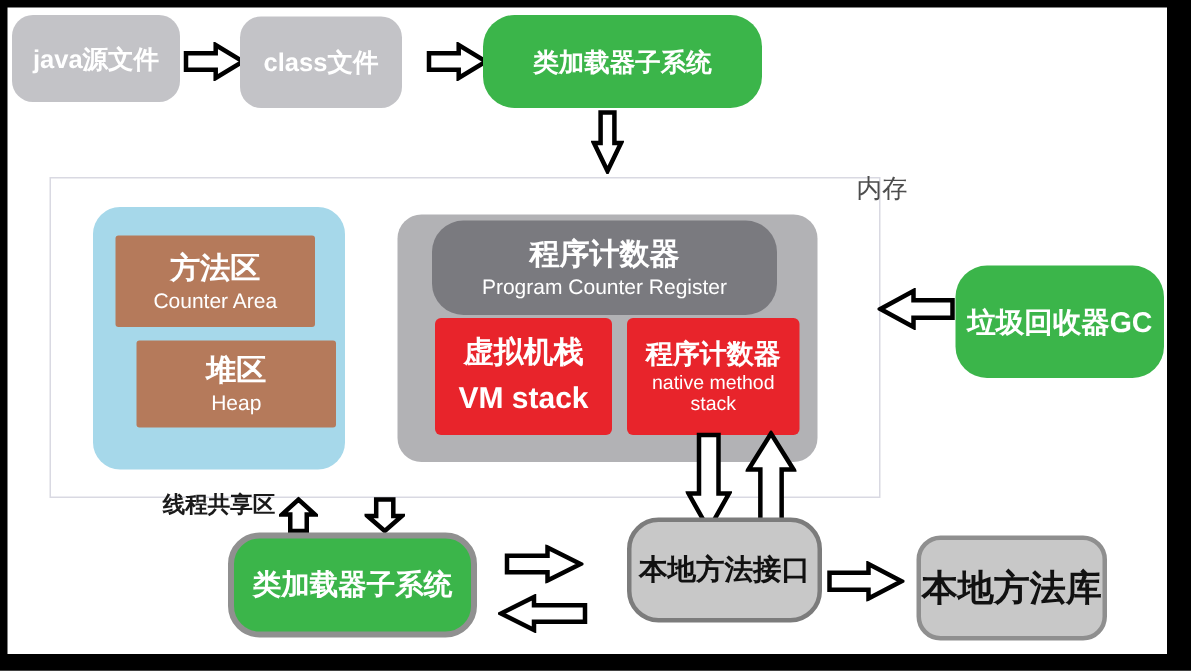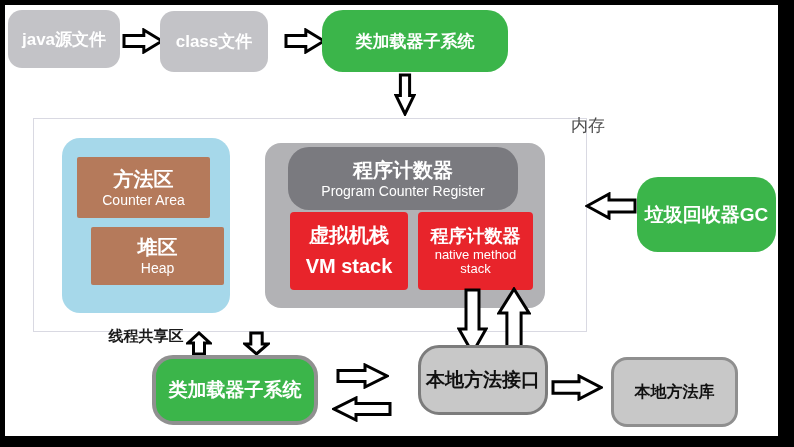--- a/index.html
+++ b/index.html
@@ -20,21 +20,21 @@
   .zone-label{color:#1a1a1a;font-weight:bold;font-size:15px;text-align:center;}
   .gray-container{background:#b2b2b5;border-radius:16px;}
   .darkgray-box{background:#7a7a7f;color:#fff;}
   .red-box{background:#e8242b;border-radius:4px;color:#fff;}
   .zh-big{font-weight:bold;font-size:20px;line-height:1.25;}
   .zh-mid{font-weight:bold;font-size:18px;line-height:1.2;}
   .en-sub{font-size:14px;line-height:1.2;}
   .en-sub-sm{font-size:13px;line-height:1.1;}
   .engine-box{background:#3bb54a;border:4px solid #909090;color:#fff;font-weight:bold;font-size:19px;}
   .iface-box{background:#c8c8c8;border:3px solid #7c7c7c;color:#111;font-weight:bold;font-size:19px;}
-  .lib-box{background:#c8c8c8;border:3px solid #8f8f8f;border-radius:16px;color:#111;font-weight:bold;font-size:16px;}
+  .lib-box{background:#c8c8c8;border:3px solid #8f8f8f;border-radius:16px;color:#111;font-weight:bold;font-size:24px;}
   .barrow{pointer-events:none;}
   .barrow svg{display:block;}
 </style>
 </head>
 <body>
 
 <div class="canvas">
   <div class="paper"></div>
 
   <div class="abs center box-gray-round" style="left:8px;top:10px;width:112px;height:58px;">

